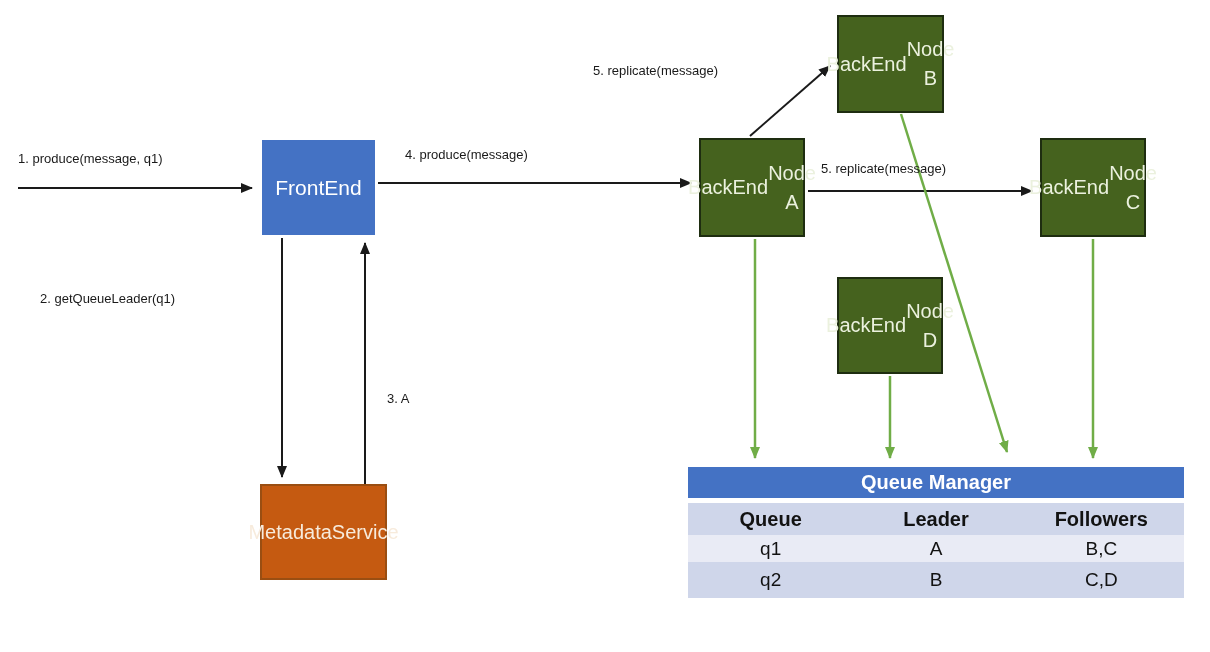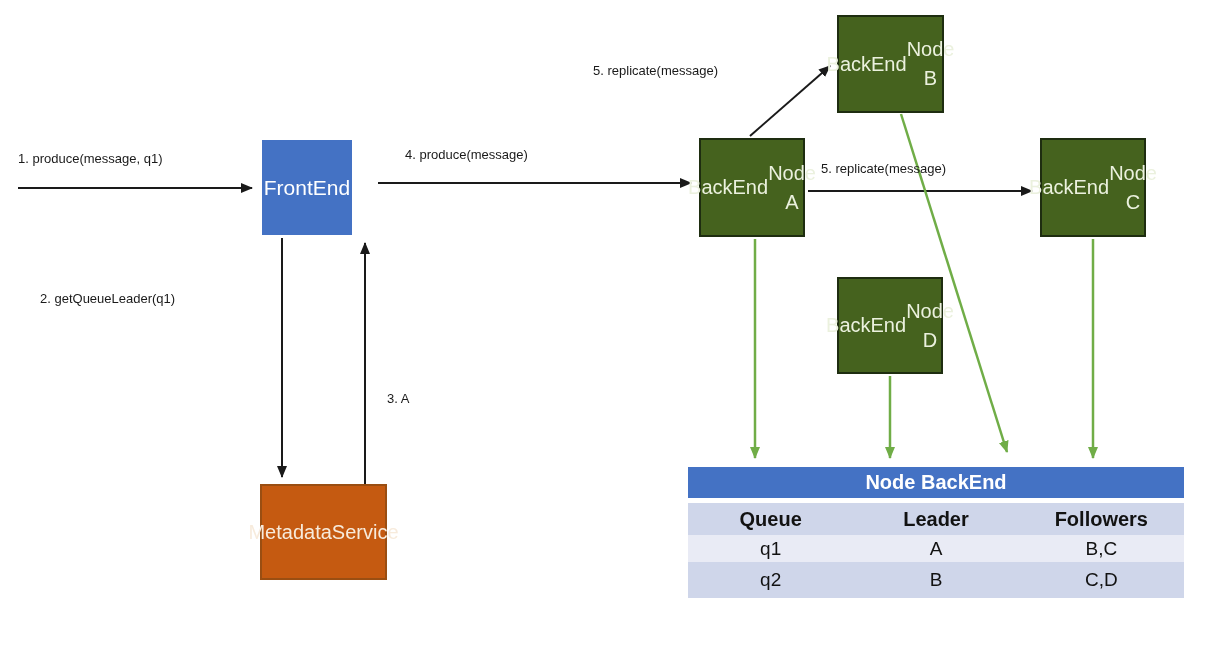--- a/index.html
+++ b/index.html
@@ -8,21 +8,21 @@
     font-family:"Liberation Sans", sans-serif; overflow:hidden;
   }
   svg.layer { position:absolute; left:0; top:0; width:1210px; height:652px; }
 
   
   .node {
     position:absolute; display:flex; 
     align-items:center; justify-content:center; text-align:center;
     font-size:20px; line-height:29px; box-sizing:border-box;
   }
-  .frontend  { left:262px; top:140px; width:90px; height:95px;
+  .frontend  { left:262px; top:140px; width:113px; height:95px;
                background:var(--blue,#4472C4); color:#ffffff; font-size:21px; }
   .backend   { background:var(--dark-green,#45621E); border:2px solid #1E2D10; color:#EBF1DE; }
   .backend-a { left:699px;  top:138px; width:106px; height:99px; }
   .backend-b { left:837px;  top:15px;  width:107px; height:98px; }
   .backend-c { left:1040px; top:138px; width:106px; height:99px; }
   .backend-d { left:837px;  top:277px; width:106px; height:97px; }
   .metadata  { left:260px;  top:484px; width:127px; height:96px;
                background:var(--orange,#C55A11); border:2px solid #9A4E12; color:#F7EBDC;text-align:center; }
 
   
@@ -110,21 +110,21 @@
   </div>
 
   <div class="lbl l-step1">1. produce(message, q1)</div>
   <div class="lbl l-step4">4. produce(message)</div>
   <div class="lbl l-step5top">5. replicate(message)</div>
   <div class="lbl l-step5mid">5. replicate(message)</div>
   <div class="lbl l-step2">2. getQueueLeader(q1)</div>
   <div class="lbl l-step3">3. A</div>
 
   <div class="nm">
-    <div class="nm-title">Node BackEnd</div>
+    <div class="nm-title">Queue Manager</div>
     <div class="nm-grid">
       <div class="nm-cell nm-h">Queue</div>
       <div class="nm-cell nm-h">Leader</div>
       <div class="nm-cell nm-h">Followers</div>
 
       <div class="nm-cell row1">q1</div>
       <div class="nm-cell row1">A</div>
       <div class="nm-cell row1">B,C</div>
 
       <div class="nm-cell row2">q2</div>

